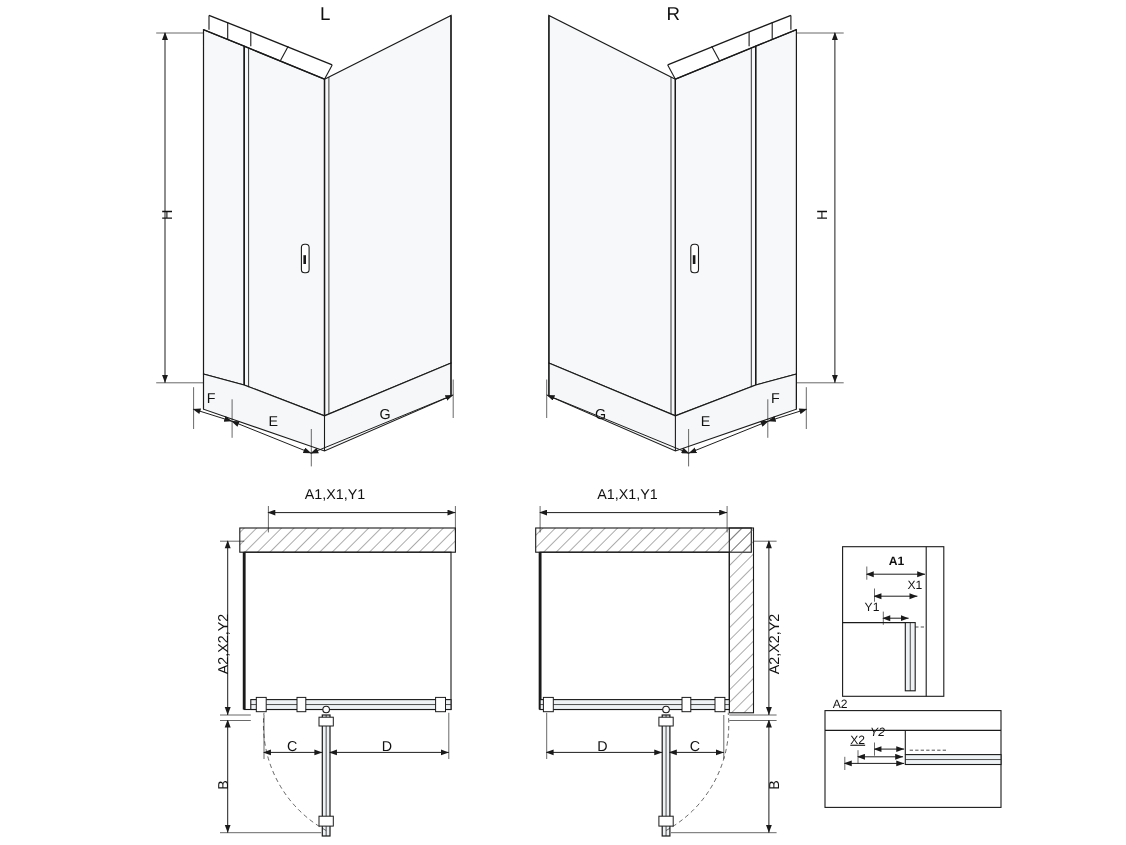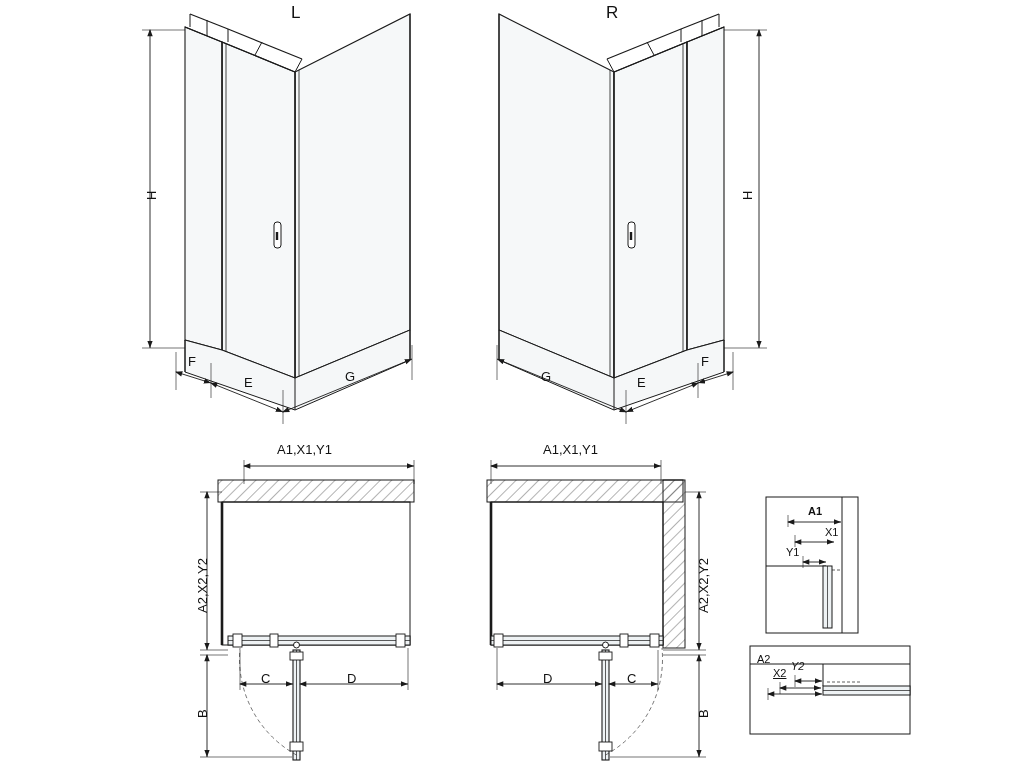--- a/index.html
+++ b/index.html
@@ -293,17 +293,17 @@
   <div class="lbl" style="left:543px; top:443px;">A1,X1,Y1</div>
   <div class="lbl rot90" style="left:697px; top:613px;">A2,X2,Y2</div>
   <div class="lbl rot90" style="left:697px; top:718px;">B</div>
   <div class="lbl" style="left:543px; top:672px;">D</div>
   <div class="lbl" style="left:627px; top:672px;">C</div>
 
   <div class="lbl small" style="left:808px; top:506px;font-weight:bold;">A1</div>
   <div class="lbl small" style="left:796px; top:527px;margin-left:29px;">X1</div>
   <div class="lbl small" style="left:786px; top:547px;text-align:center;">Y1</div>
 
-  <div class="lbl small" style="left:757px; top:654px;">A2</div>
+  <div class="lbl small" style="left:757px; top:636px;">A2</div>
   <div class="lbl small" style="left:773px; top:668px;text-decoration:underline;">X2</div>
   <div class="lbl small" style="left:791px; top:661px;font-style:italic;">Y2</div>
 
 </div>
 
 </body></html>

